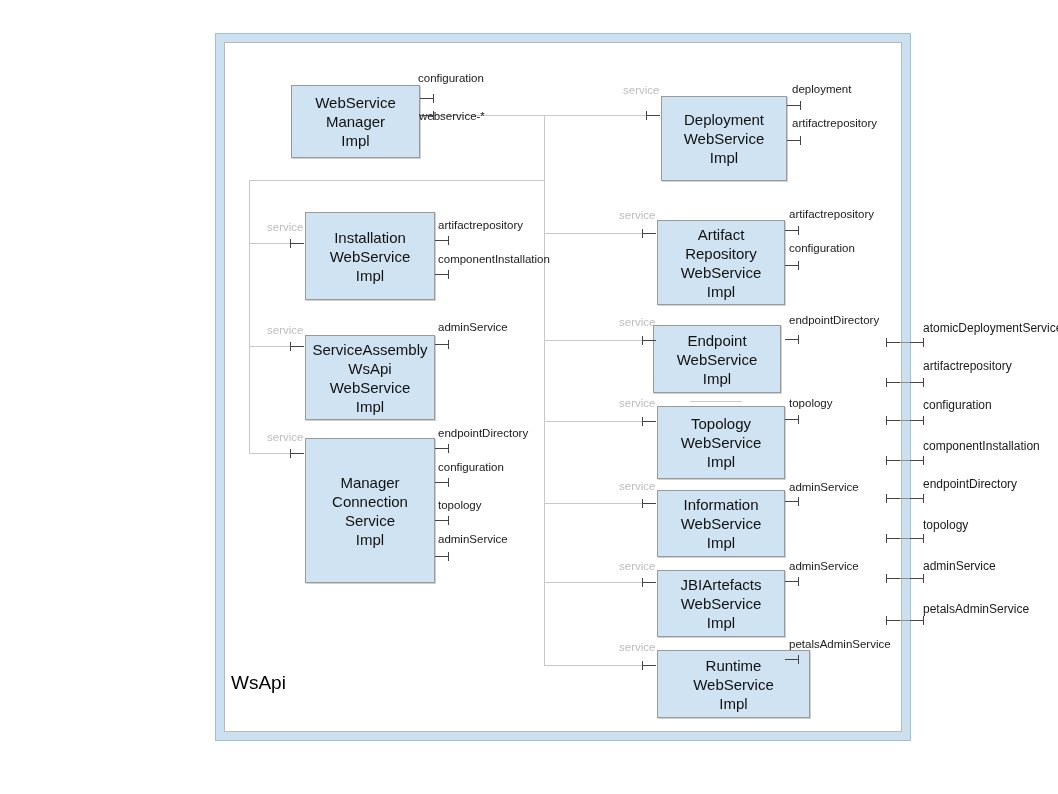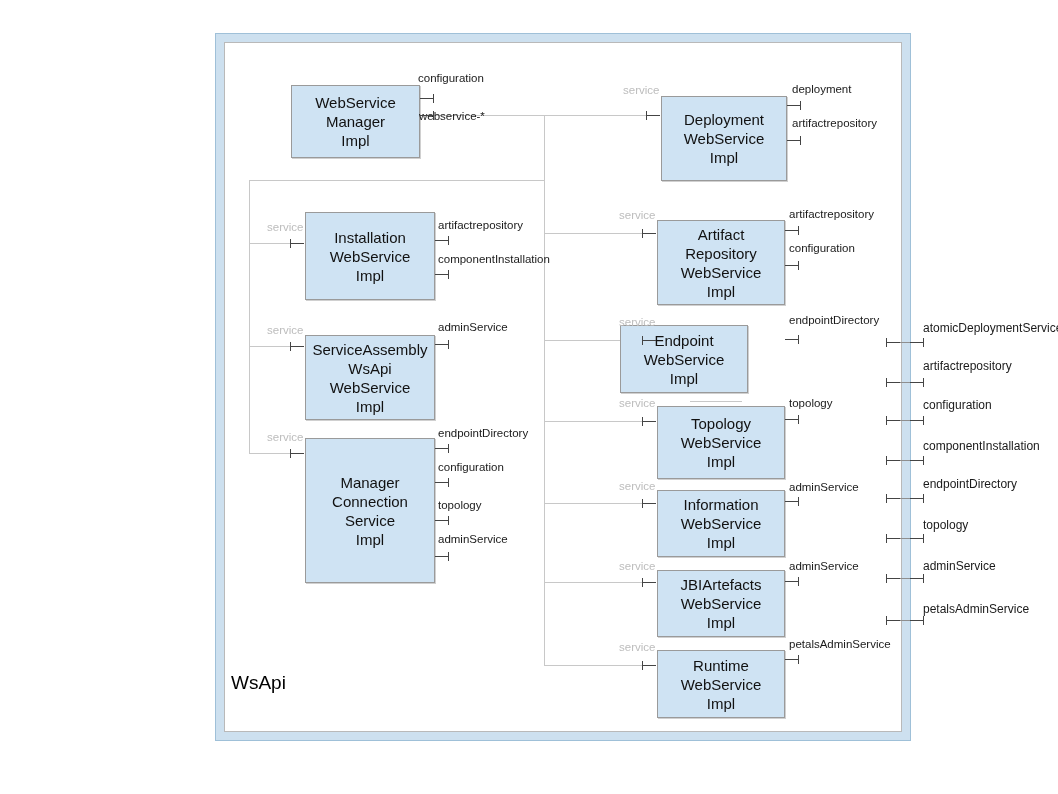--- a/index.html
+++ b/index.html
@@ -226,21 +226,21 @@
   <div class="port" style="left:785px;top:226px;">
     <div class="stem" style="left:0;top:4px;width:14px;"></div>
     <div class="bar" style="left:13px;top:0;height:9px;"></div>
   </div>
   <div class="plabel" style="left:789px;top:242px;">configuration</div>
   <div class="port" style="left:785px;top:261px;">
     <div class="stem" style="left:0;top:4px;width:14px;"></div>
     <div class="bar" style="left:13px;top:0;height:9px;"></div>
   </div>
 
-  <div class="comp" style="left:620px;top:325px;width:128px;height:68px;">
+  <div class="comp" style="left:653px;top:325px;width:128px;height:68px;">
     <div class="comp-label">Endpoint
 WebService
 Impl</div>
   </div>
   <div class="plabel muted" style="left:619px;top:316px;">service</div>
   <div class="port" style="left:642px;top:336px;">
     <div class="stem" style="left:0;top:4px;width:14px;"></div>
     <div class="bar" style="left:0;top:0;height:9px;"></div>
   </div>
   <div class="plabel" style="left:789px;top:314px;">endpointDirectory</div>
@@ -290,21 +290,21 @@
   <div class="port" style="left:642px;top:578px;">
     <div class="stem" style="left:0;top:4px;width:14px;"></div>
     <div class="bar" style="left:0;top:0;height:9px;"></div>
   </div>
   <div class="plabel" style="left:789px;top:560px;">adminService</div>
   <div class="port" style="left:785px;top:577px;">
     <div class="stem" style="left:0;top:4px;width:14px;"></div>
     <div class="bar" style="left:13px;top:0;height:9px;"></div>
   </div>
 
-  <div class="comp" style="left:657px;top:650px;width:128px;height:68px;">
+  <div class="comp" style="left:657px;top:650px;width:153px;height:68px;">
     <div class="comp-label">Runtime
 WebService
 Impl</div>
   </div>
   <div class="plabel muted" style="left:619px;top:641px;">service</div>
   <div class="port" style="left:642px;top:661px;">
     <div class="stem" style="left:0;top:4px;width:14px;"></div>
     <div class="bar" style="left:0;top:0;height:9px;"></div>
   </div>
   <div class="plabel" style="left:789px;top:638px;">petalsAdminService</div>

